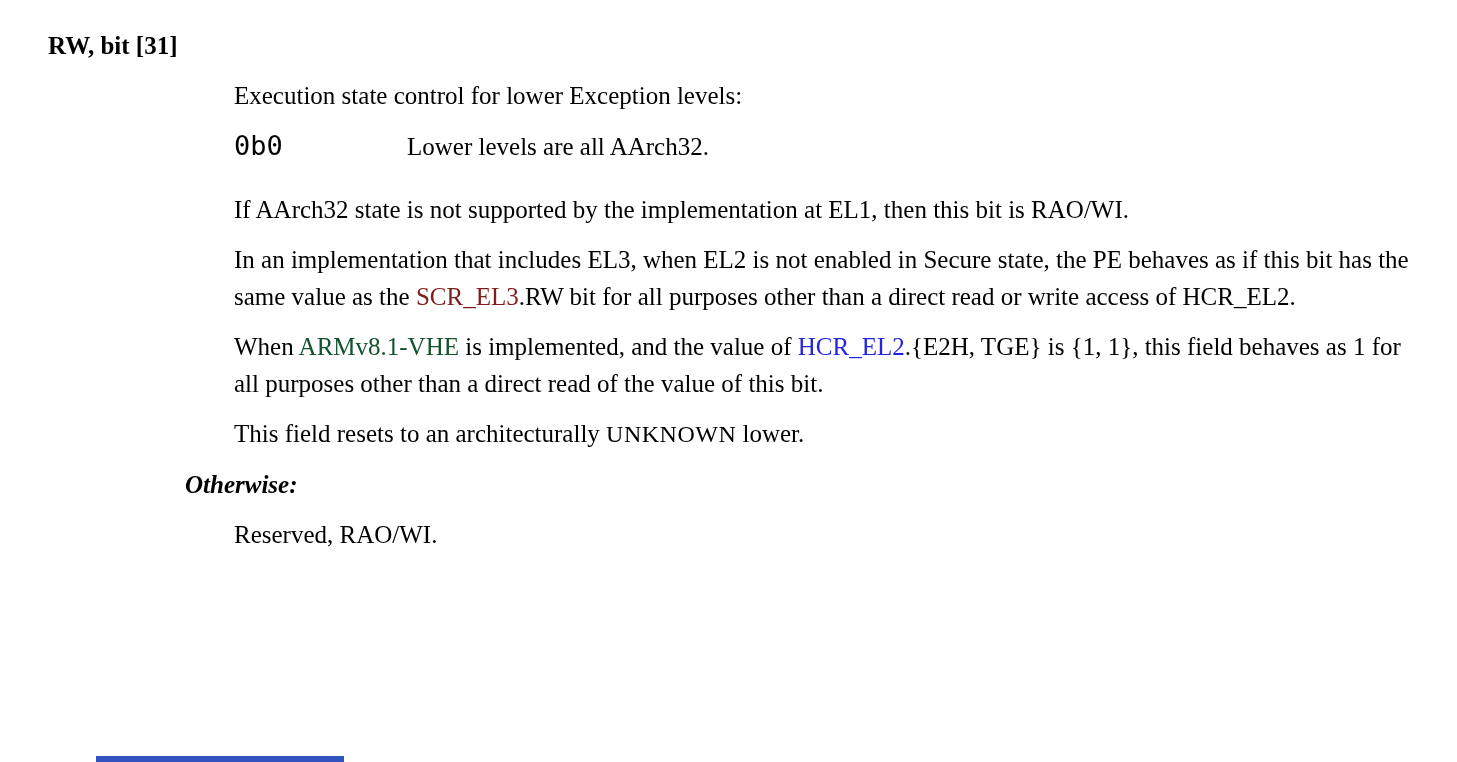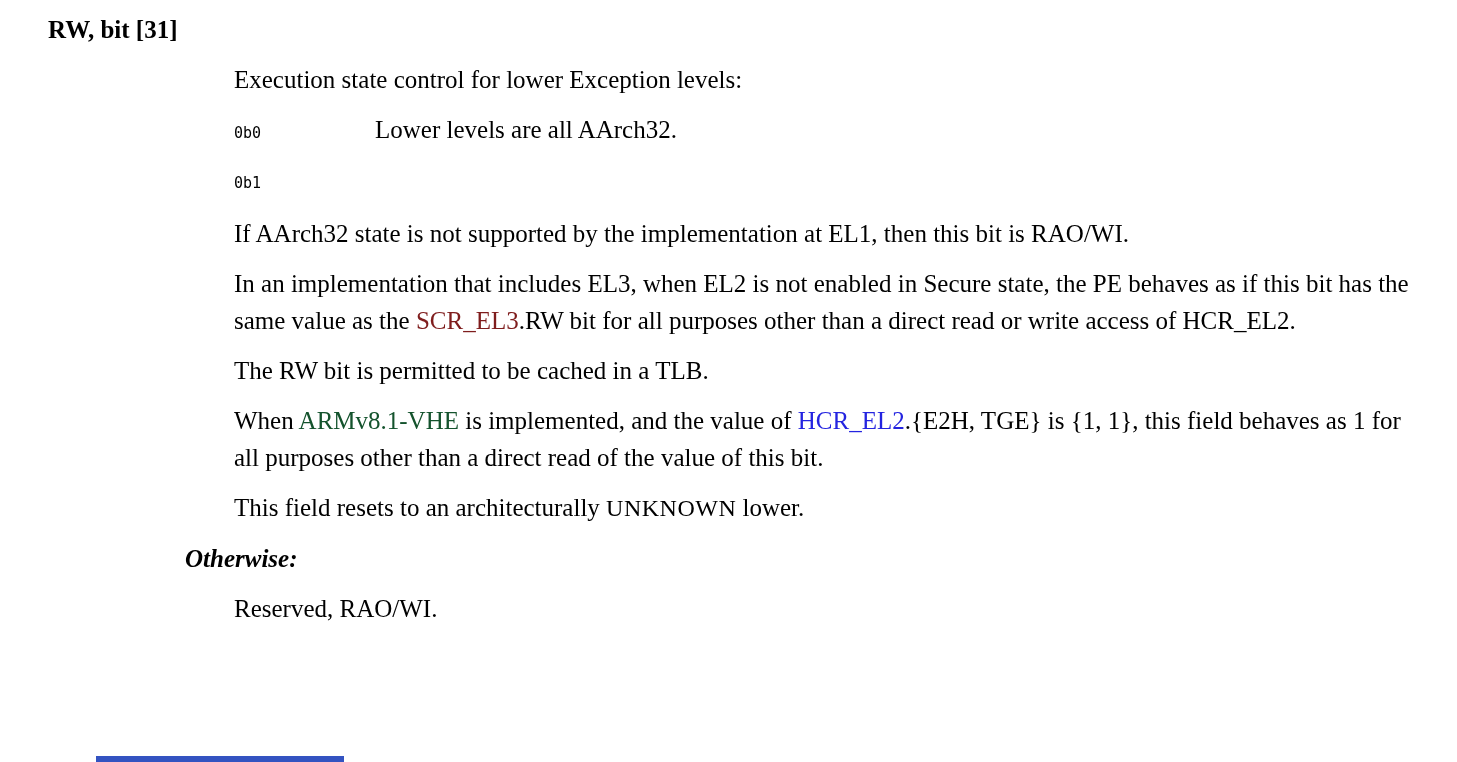--- a/index.html
+++ b/index.html
@@ -18,21 +18,21 @@
     line-height: 37px;
   }
   .doc {
     position: relative;
     width: 1457px;
     height: 762px;
     padding-top: 11px;
     box-sizing: border-box;
   }
   .field-heading {
-    margin: 0 0 13px 48px;
+    margin: 16px 0 13px 48px;
     font-weight: bold;
   }
   .cond-heading {
     margin: 0 0 13px 185px;
     font-weight: bold;
     font-style: italic;
   }
   .body-block {
     margin-left: 234px;
     width: 1178px;
@@ -41,24 +41,25 @@
     margin: 8px 0 13px 0;
   }
   .valrow {
     display: flex;
     align-items: baseline;
     margin: 0 0 13px 0;
   }
   .val {
     flex: 0 0 141px;
     font-family: "DejaVu Sans Mono", monospace;
-    font-size: 15px;
+    font-size: 27px;
   }
   .valdesc {
     flex: 1 1 auto;
+    margin-left: 32px;
   }
   .link {
     text-decoration: none;
     cursor: pointer;
   }
   .smallcaps {
     font-size: 24px;
     letter-spacing: 0.5px;
   }
   .bottom-bar {
@@ -80,28 +81,26 @@
   <div class="body-block">
 
     <p class="para">Execution state control for lower Exception levels:</p>
 
     <div class="valrow">
       <span class="val">0b0</span>
       <span class="valdesc">Lower levels are all AArch32.</span>
     </div>
 
     <div class="valrow">
-      <span class="val">0b1</span>
     </div>
 
     <p class="para">If AArch32 state is not supported by the implementation at EL1, then this bit is RAO/WI.</p>
 
     <p class="para"><span>In an implementation that includes EL3, when EL2 is not enabled in Secure state, the PE behaves as if this bit has the same value as the </span><a class="link" style="color: #7f1d1d;">SCR_EL3</a><span>.RW bit for all purposes other than a direct read or write access of HCR_EL2.</span></p>
 
-    <p class="para">The RW bit is permitted to be cached in a TLB.</p>
 
     <p class="para"><span>When </span><a class="link" style="color: #14532d;">ARMv8.1-VHE</a><span> is implemented, and the value of </span><a class="link" style="color: rgb(36, 36, 224);">HCR_EL2</a><span>.{E2H, TGE} is {1, 1}, this field behaves as 1 for all purposes other than a direct read of the value of this bit.</span></p>
 
     <p class="para"><span>This field resets to an architecturally </span><span class="smallcaps">UNKNOWN</span><span> lower.</span></p>
 
   </div>
 
   <div class="cond-heading">Otherwise:</div>
 
   <div class="body-block">

